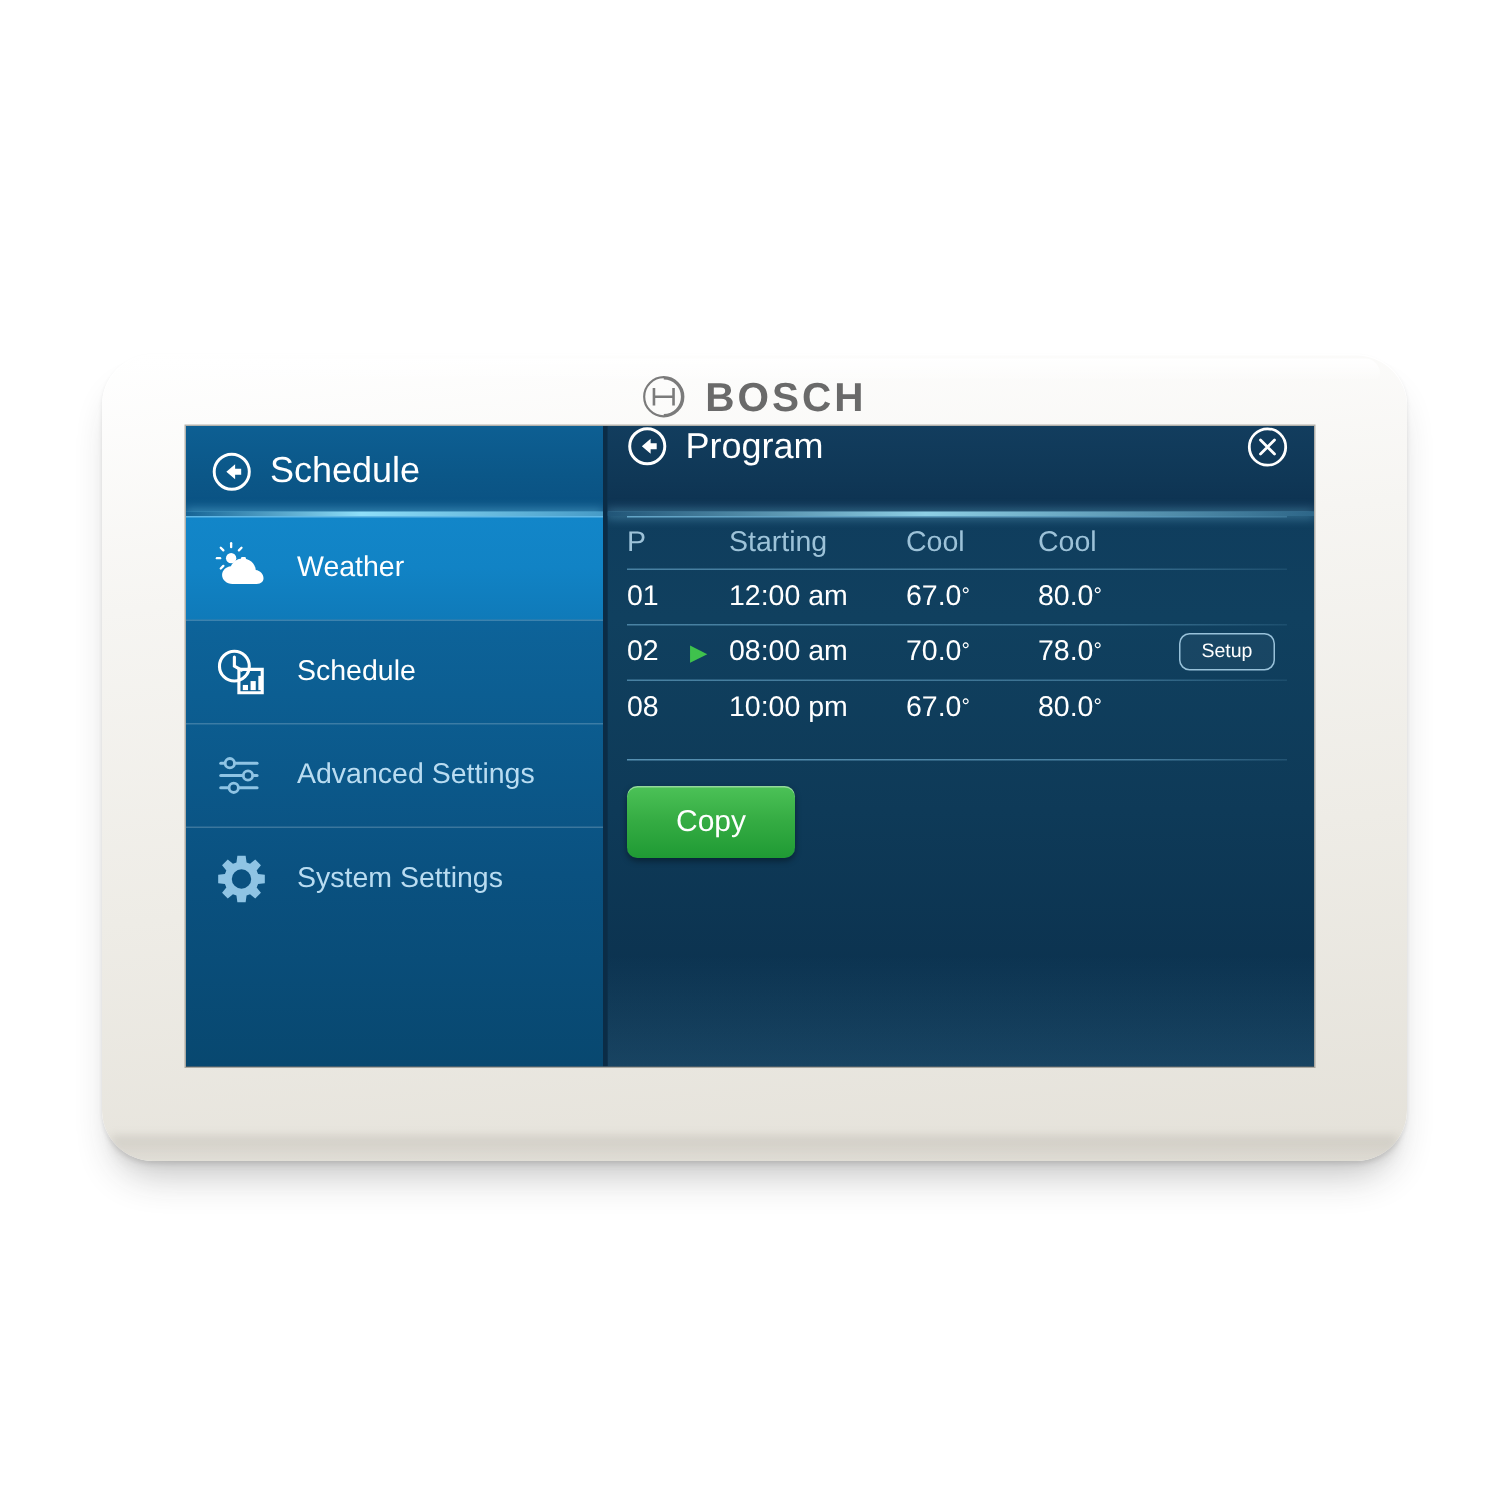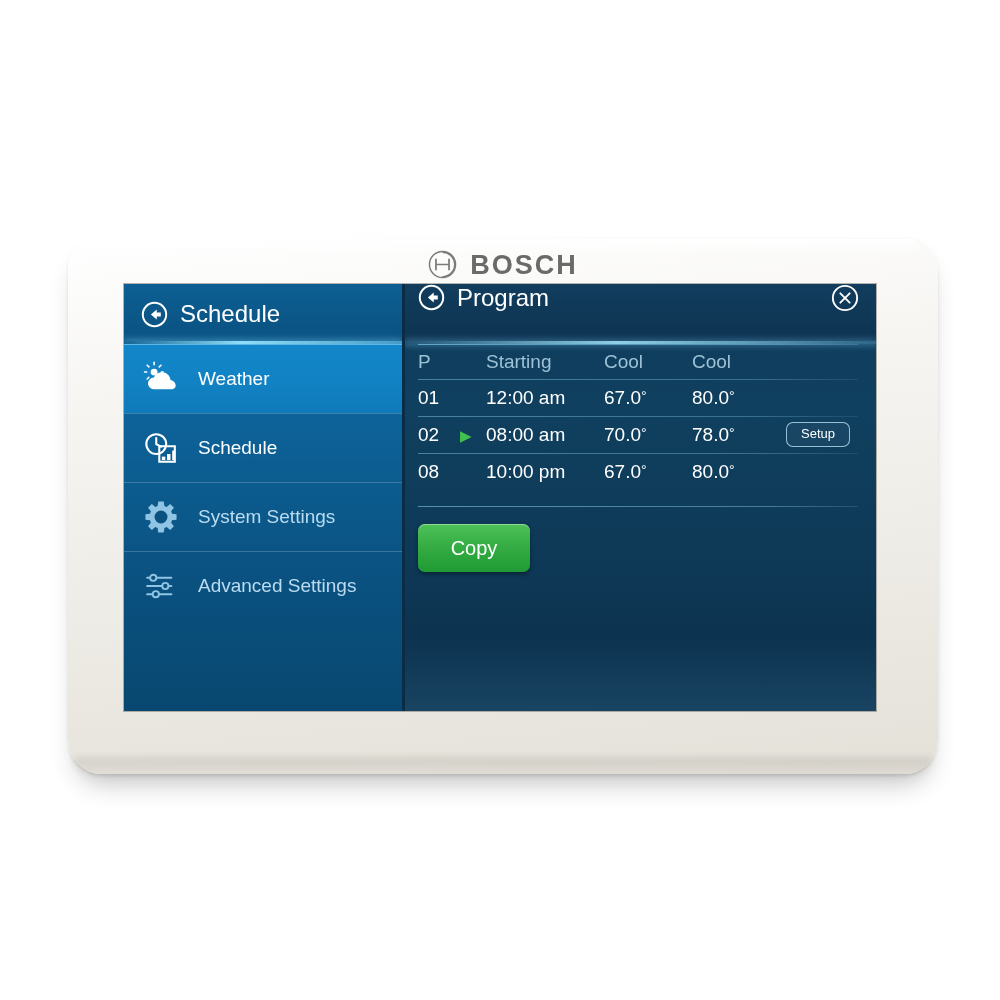--- a/index.html
+++ b/index.html
@@ -358,43 +358,43 @@
                 <rect x="29" y="29" width="4" height="7"></rect>
                 <rect x="35" y="25" width="3" height="11"></rect>
               </g>
             </svg>
             <div class="nav-label">Schedule</div>
           </div>
 
 
           <div class="nav-item">
             <svg class="nav-icon" viewBox="0 0 44 44">
-              <g fill="#8fc4e4">
-                <path d="M22 4 L25.2 4 L25.9 9.2 L28.6 10.3 L32.6 7 L37 11.4 L33.7 15.4 L34.8 18.1 L40 18.8 L40 25.2 L34.8 25.9 L33.7 28.6 L37 32.6 L32.6 37 L28.6 33.7 L25.9 34.8 L25.2 40 L18.8 40 L18.1 34.8 L15.4 33.7 L11.4 37 L7 32.6 L10.3 28.6 L9.2 25.9 L4 25.2 L4 18.8 L9.2 18.1 L10.3 15.4 L7 11.4 L11.4 7 L15.4 10.3 L18.1 9.2 L18.8 4 Z"></path>
-              </g>
-              <circle cx="22" cy="22" r="8.6" fill="#0a5180"></circle>
-              <circle cx="22" cy="22" r="8.6" fill="none" stroke="#8fc4e4" stroke-width="2.2"></circle>
-            </svg>
-            <div class="nav-label">System Settings</div>
-          </div>
-
-          <div class="nav-item">
-            <svg class="nav-icon" viewBox="0 0 44 44">
               <g stroke="#8fc4e4" stroke-width="2.4" fill="none" stroke-linecap="round">
                 <path d="M6 12.5 L34 12.5"></path>
                 <path d="M6 22 L34 22"></path>
                 <path d="M6 31.5 L34 31.5"></path>
               </g>
               <g fill="#0a5180" stroke="#8fc4e4" stroke-width="2.2">
                 <circle cx="13" cy="12.5" r="3.6"></circle>
                 <circle cx="27" cy="22" r="3.6"></circle>
                 <circle cx="16" cy="31.5" r="3.6"></circle>
               </g>
             </svg>
             <div class="nav-label">Advanced Settings</div>
+          </div>
+
+          <div class="nav-item">
+            <svg class="nav-icon" viewBox="0 0 44 44">
+              <g fill="#8fc4e4">
+                <path d="M22 4 L25.2 4 L25.9 9.2 L28.6 10.3 L32.6 7 L37 11.4 L33.7 15.4 L34.8 18.1 L40 18.8 L40 25.2 L34.8 25.9 L33.7 28.6 L37 32.6 L32.6 37 L28.6 33.7 L25.9 34.8 L25.2 40 L18.8 40 L18.1 34.8 L15.4 33.7 L11.4 37 L7 32.6 L10.3 28.6 L9.2 25.9 L4 25.2 L4 18.8 L9.2 18.1 L10.3 15.4 L7 11.4 L11.4 7 L15.4 10.3 L18.1 9.2 L18.8 4 Z"></path>
+              </g>
+              <circle cx="22" cy="22" r="8.6" fill="#0a5180"></circle>
+              <circle cx="22" cy="22" r="8.6" fill="none" stroke="#8fc4e4" stroke-width="2.2"></circle>
+            </svg>
+            <div class="nav-label">System Settings</div>
           </div>
 
         </div>
       </div>
 
       <div class="right-panel">
         <div class="right-head">
           <svg class="back-icon" viewBox="0 0 30 30">
             <circle cx="15" cy="15" r="13" fill="none" stroke="#ffffff" stroke-width="2.2"></circle>
             <path d="M17.5 9.5 L11 15 L17.5 20.5 Z M17.5 12.8 L22 12.8 L22 17.2 L17.5 17.2 Z" fill="#ffffff"></path>

